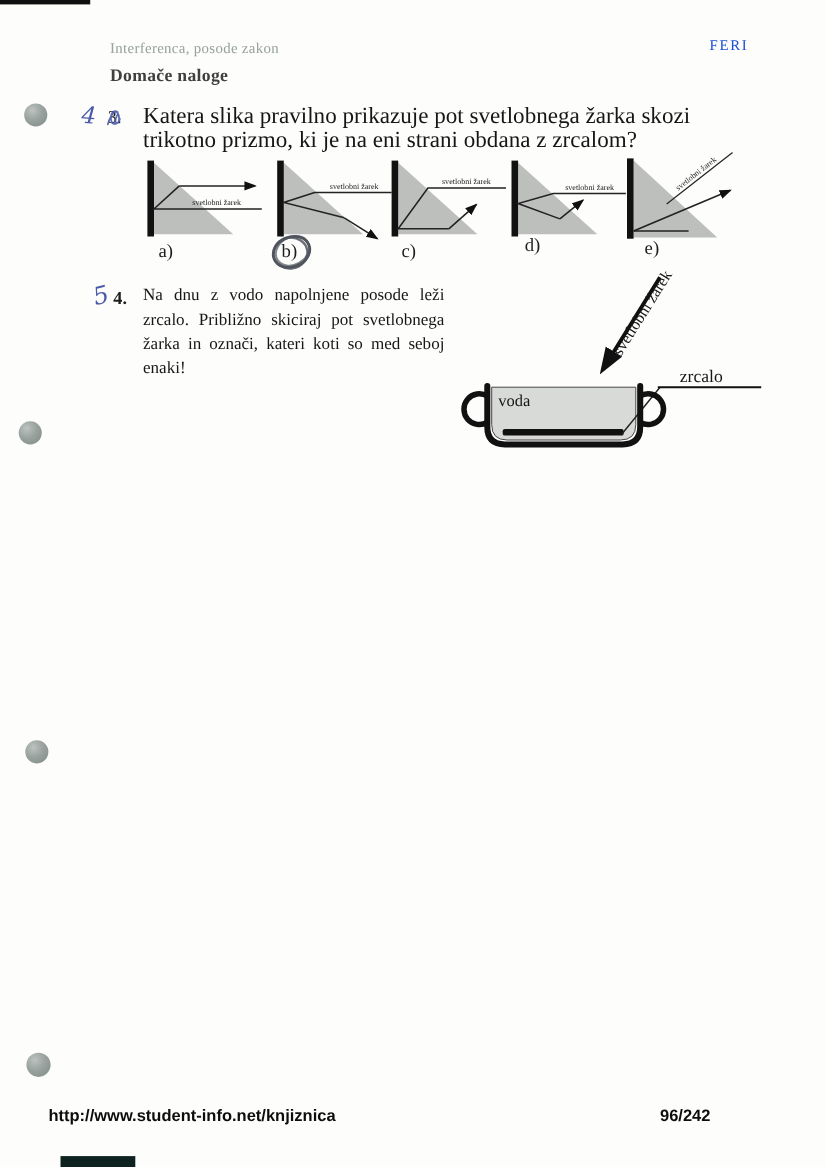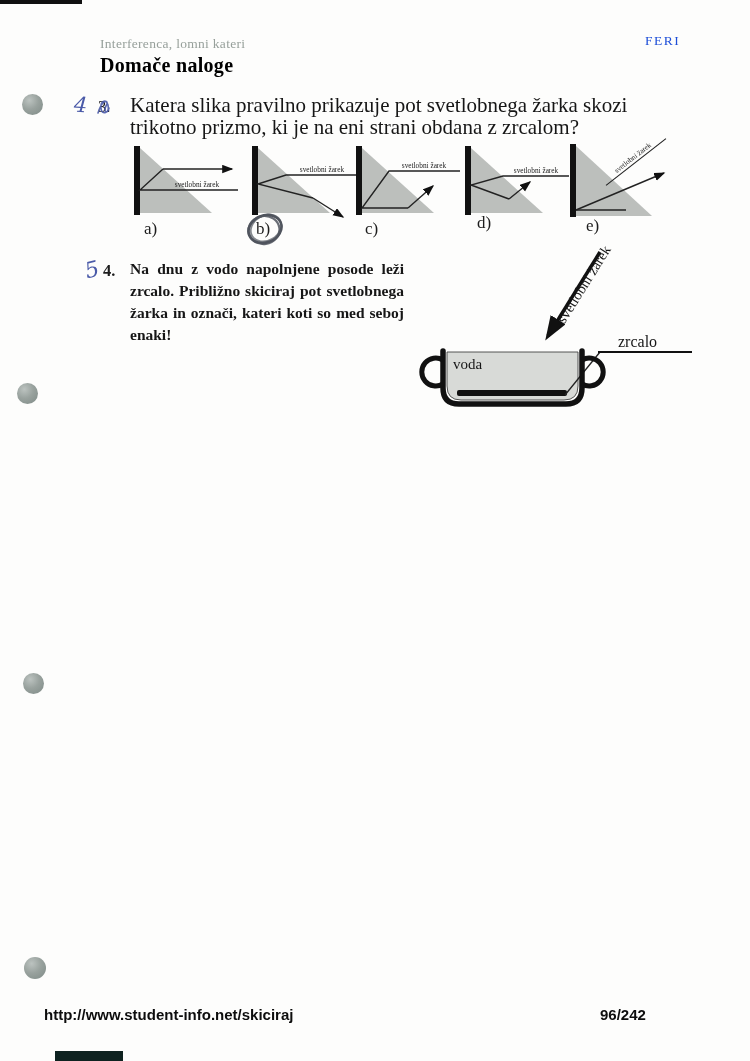--- a/index.html
+++ b/index.html
@@ -8,32 +8,32 @@
   .abs{position:absolute;}
 
   
   .top-strip{left:0;top:0;width:82px;height:4px;background:#101010;}
   .bottom-strip{left:55px;top:1051px;width:68px;height:10px;background:#0e2220;}
   .punch{width:21px;height:21px;border-radius:50%;
          background:radial-gradient(circle at 35% 30%, #bcc3c0 0%, #99a29e 45%, #7e8a86 100%);}
 
   
   .hdr-course{left:100px;top:36px;font-size:13.5px;color:#97a09b;letter-spacing:.3px;}
-  .hdr-section{left:100px;top:54px;font-size:20px;font-weight:bold;color:#000000;letter-spacing:.3px;}
+  .hdr-section{left:100px;top:61px;font-size:16px;font-weight:bold;color:#404040;letter-spacing:.3px;}
   .hdr-brand{left:645px;top:33px;font-size:13.5px;color:#1d4ed8;letter-spacing:1.5px;}
 
   
   .q-num-print{font-size:16.5px;color:#1d1d1d;}
   .pen{color:#4a5aa8;font-family:"DejaVu Serif", serif;font-style:italic;}
   .q3-hand{left:74px;top:93px;font-size:21px;transform:rotate(4deg);}
   .q3-print{left:98px;top:97px;}
   .q4-hand{left:85px;top:257px;font-size:22px;transform:rotate(-14deg);}
   .q4-print{left:103px;top:261px;font-weight:bold;}
   .q3-text{left:130px;top:94px;width:548px;font-size:21px;line-height:22px;}
-  .q4-text{left:130px;top:258px;width:274px;font-size:15.5px;line-height:22px;text-align:justify;font-weight:bold;}
+  .q4-text{left:130px;top:258px;width:274px;font-size:15.5px;line-height:22px;text-align:justify;}
 
   
   .option{position:absolute;width:118px;height:110px;}
   .opt-label{position:absolute;font-size:17px;color:#1d1d1d;}
   svg text.raylbl{font-family:"Liberation Serif", serif;font-size:7.3px;fill:#222;}
   svg text.biglbl{font-family:"Liberation Serif", serif;fill:#161616;}
 
   .footer-url{left:44px;top:1006px;font-family:"Liberation Sans", sans-serif;
               font-weight:bold;font-size:15px;color:#0d0d0d;}
   .footer-page{left:600px;top:1006px;width:108px;text-align:left;
@@ -46,21 +46,21 @@
 
   <div class="abs top-strip"></div>
   <div class="abs bottom-strip"></div>
 
   <div class="abs punch" style="left:22px;top:94px;"></div>
   <div class="abs punch" style="left:17px;top:383px;"></div>
   <div class="abs punch" style="left:23px;top:673px;"></div>
   <div class="abs punch" style="left:24px;top:957px;width:22px;height:22px;"></div>
 
   <div>
-    <div class="abs hdr-course">Interferenca, lomni kateri</div>
+    <div class="abs hdr-course">Interferenca, posode zakon</div>
     <div class="abs hdr-section">Domače naloge</div>
     <div class="abs hdr-brand">FERI</div>
   </div>
 
   <div>
     <div class="abs pen q3-hand">4</div>
     <div class="abs q-num-print q3-print">3.</div>
 
     <svg class="abs" style="left:94px;top:95px;" width="22" height="24" viewBox="0 0 22 24">
       <path d="M4,18 C8,4 16,4 12,11 C8,18 16,20 14,10 C12,3 6,6 7,14 C8,20 14,18 15,13" fill="none" stroke="#4a5aa8" stroke-width="1.6" stroke-linecap="round" opacity="0.9"></path>
@@ -183,16 +183,16 @@
 
       <path d="M28,113 L28,150 Q28,166 44,166 L151,166 Q167,166 167,150 L167,113" fill="none" stroke="#111" stroke-width="5.5" stroke-linecap="round"></path>
       <path d="M28,122 A14,14 0 1 0 28,146" fill="none" stroke="#111" stroke-width="5"></path>
       <path d="M167,122 A14,14 0 1 1 167,146" fill="none" stroke="#111" stroke-width="5"></path>
 
       <text x="203" y="109" class="biglbl" style="font-size:16px;">zrcalo</text>
       <line x1="183" y1="114" x2="277" y2="114" stroke="#111" stroke-width="1.8"></line>
     </svg>
   </div>
 
-  <div class="abs footer-url">http://www.student-info.net/skiciraj</div>
+  <div class="abs footer-url">http://www.student-info.net/knjiznica</div>
   <div class="abs footer-page">96/242</div>
 
 </div>
 
 </body></html>

